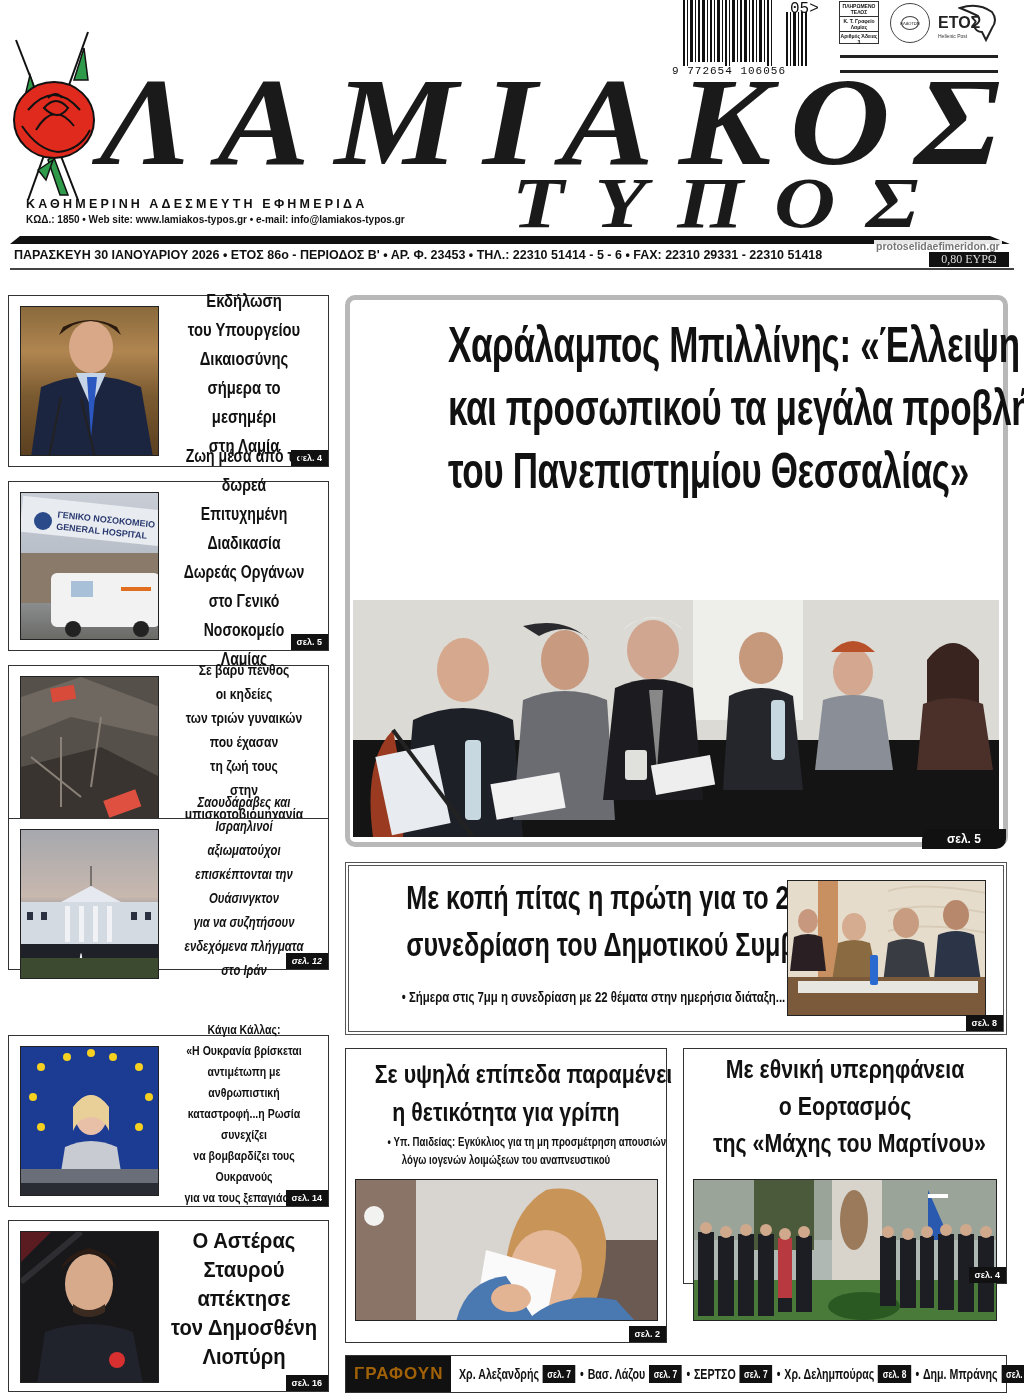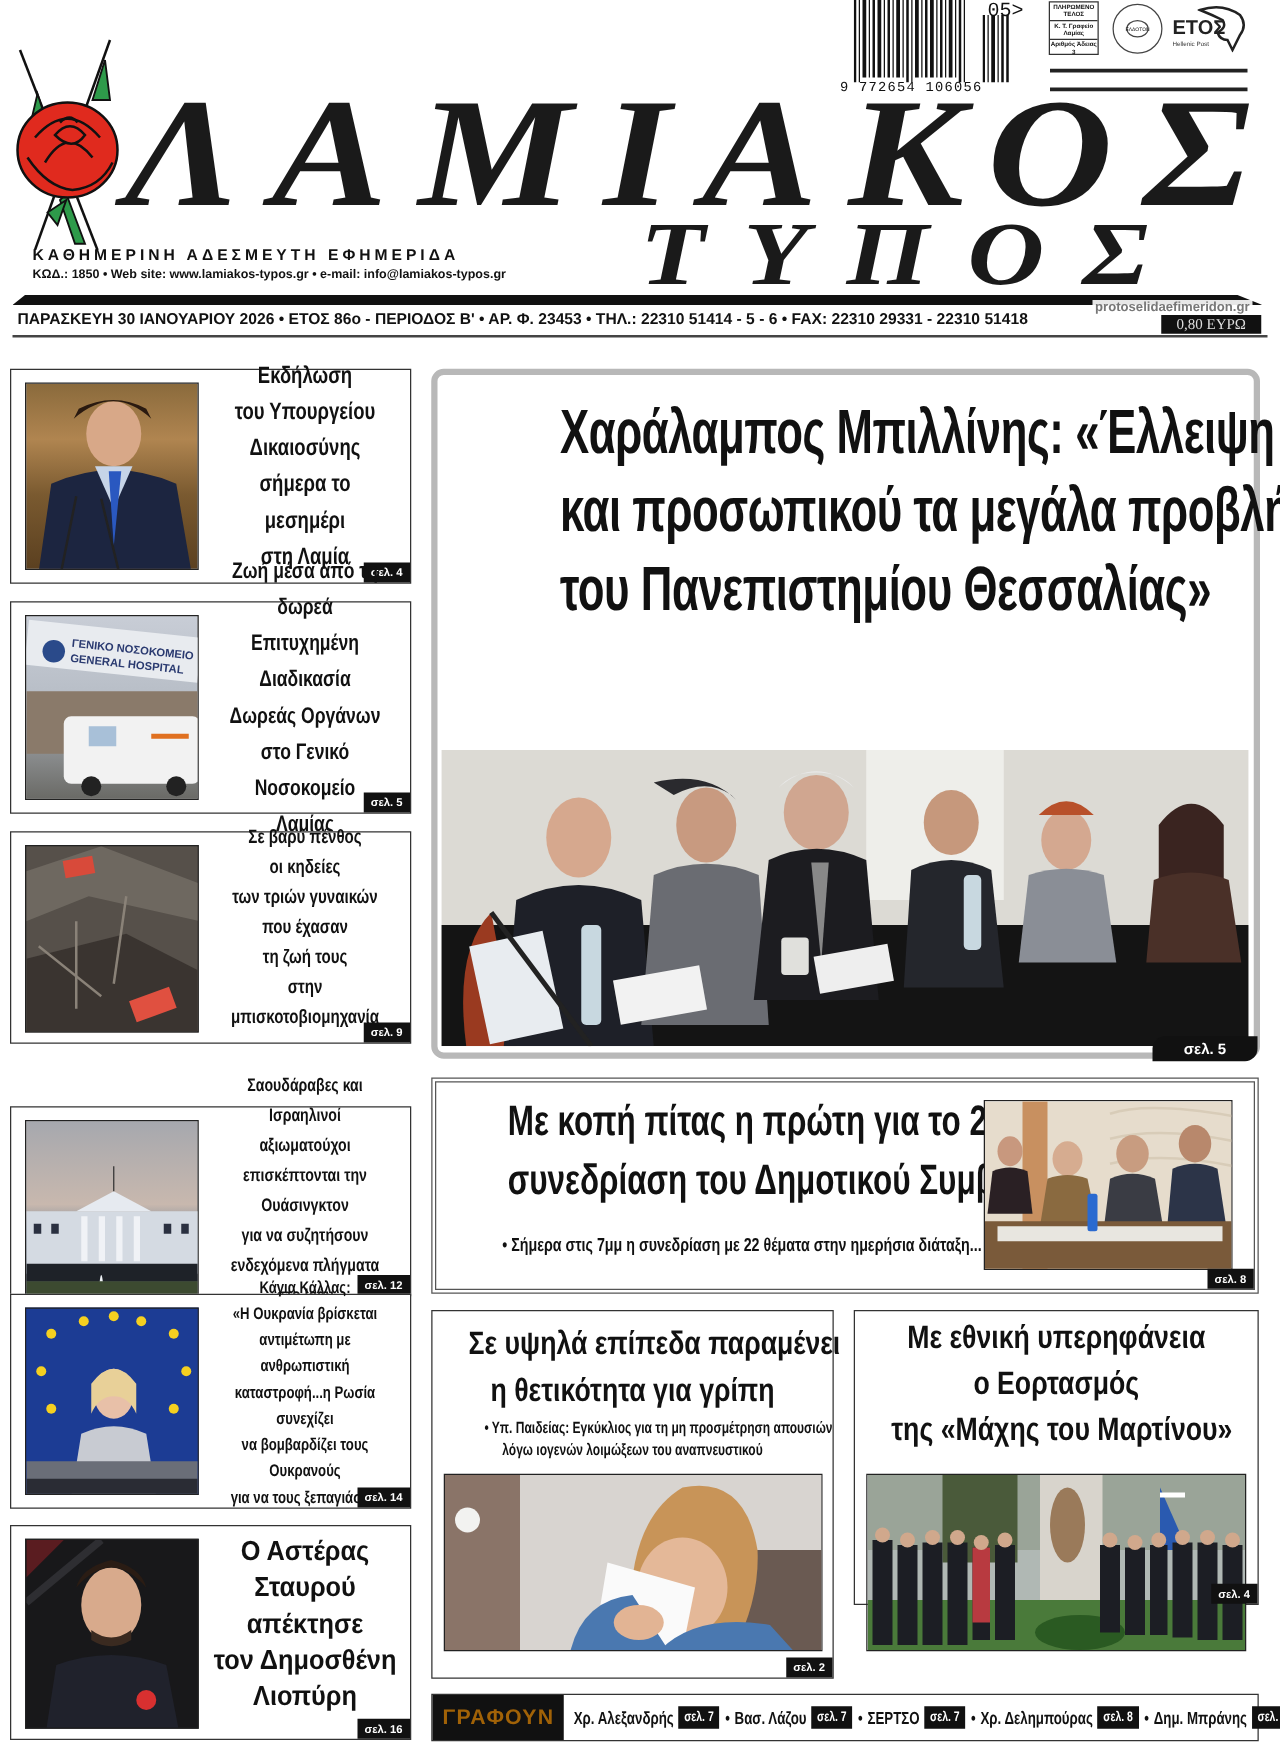--- a/index.html
+++ b/index.html
@@ -333,21 +333,21 @@
         <div>οι κηδείες</div>
         <div>των τριών γυναικών</div>
         <div>που έχασαν</div>
         <div>τη ζωή τους</div>
         <div>στην μπισκοτοβιομηχανία</div>
     </div>
   </div>
   <div class="page-tag">σελ. 9</div>
 </div>
 
-<div class="abs card" style="top:885px;height:152px;">
+<div class="abs card" style="top:818px;height:152px;font-style:italic;">
   <div class="card-img" style="height:150px;background:linear-gradient(180deg,#a6a8ae 0%,#c8b8ae 45%,#7a8898 60%,#2a3038 100%);">
     <svg width="139" height="150">
       <rect x="0" y="72" width="139" height="50" fill="#d4dae2"></rect>
       <polygon points="40,72 70,56 100,72" fill="#e6eaf0"></polygon>
       <g fill="#f0f2f6">
           <rect x="44" y="76" width="5" height="36"></rect>
           <rect x="58" y="76" width="5" height="36"></rect>
           <rect x="72" y="76" width="5" height="36"></rect>
           <rect x="86" y="76" width="5" height="36"></rect>
         </g>

